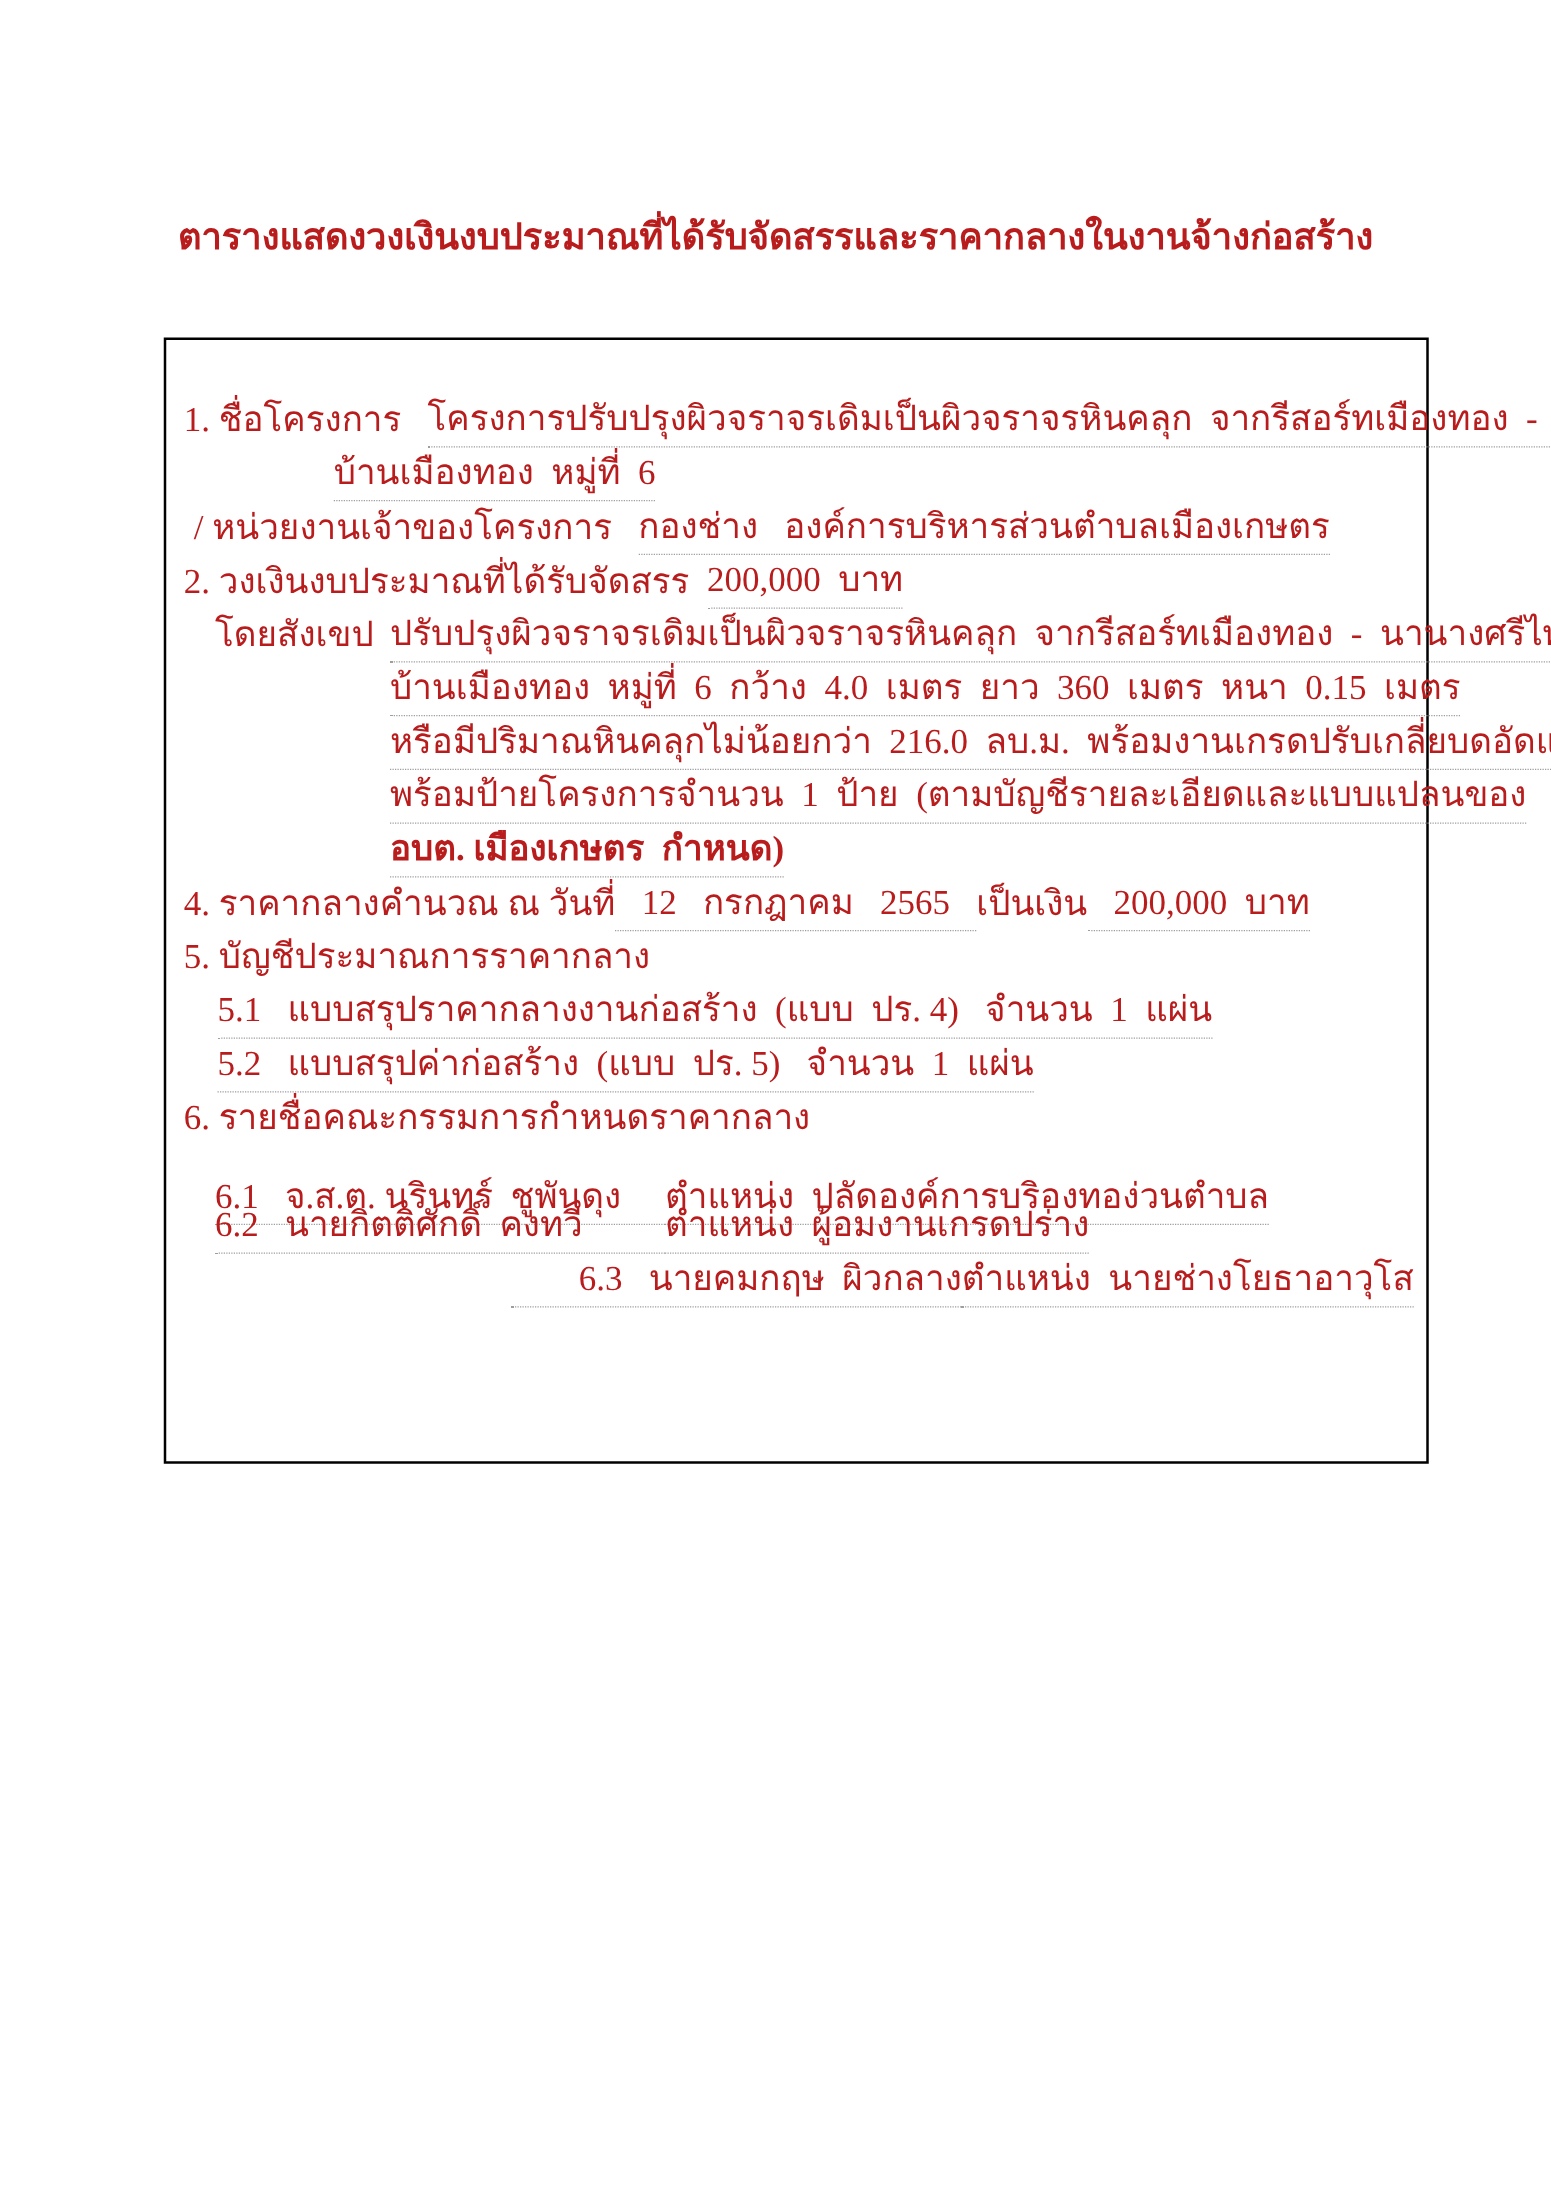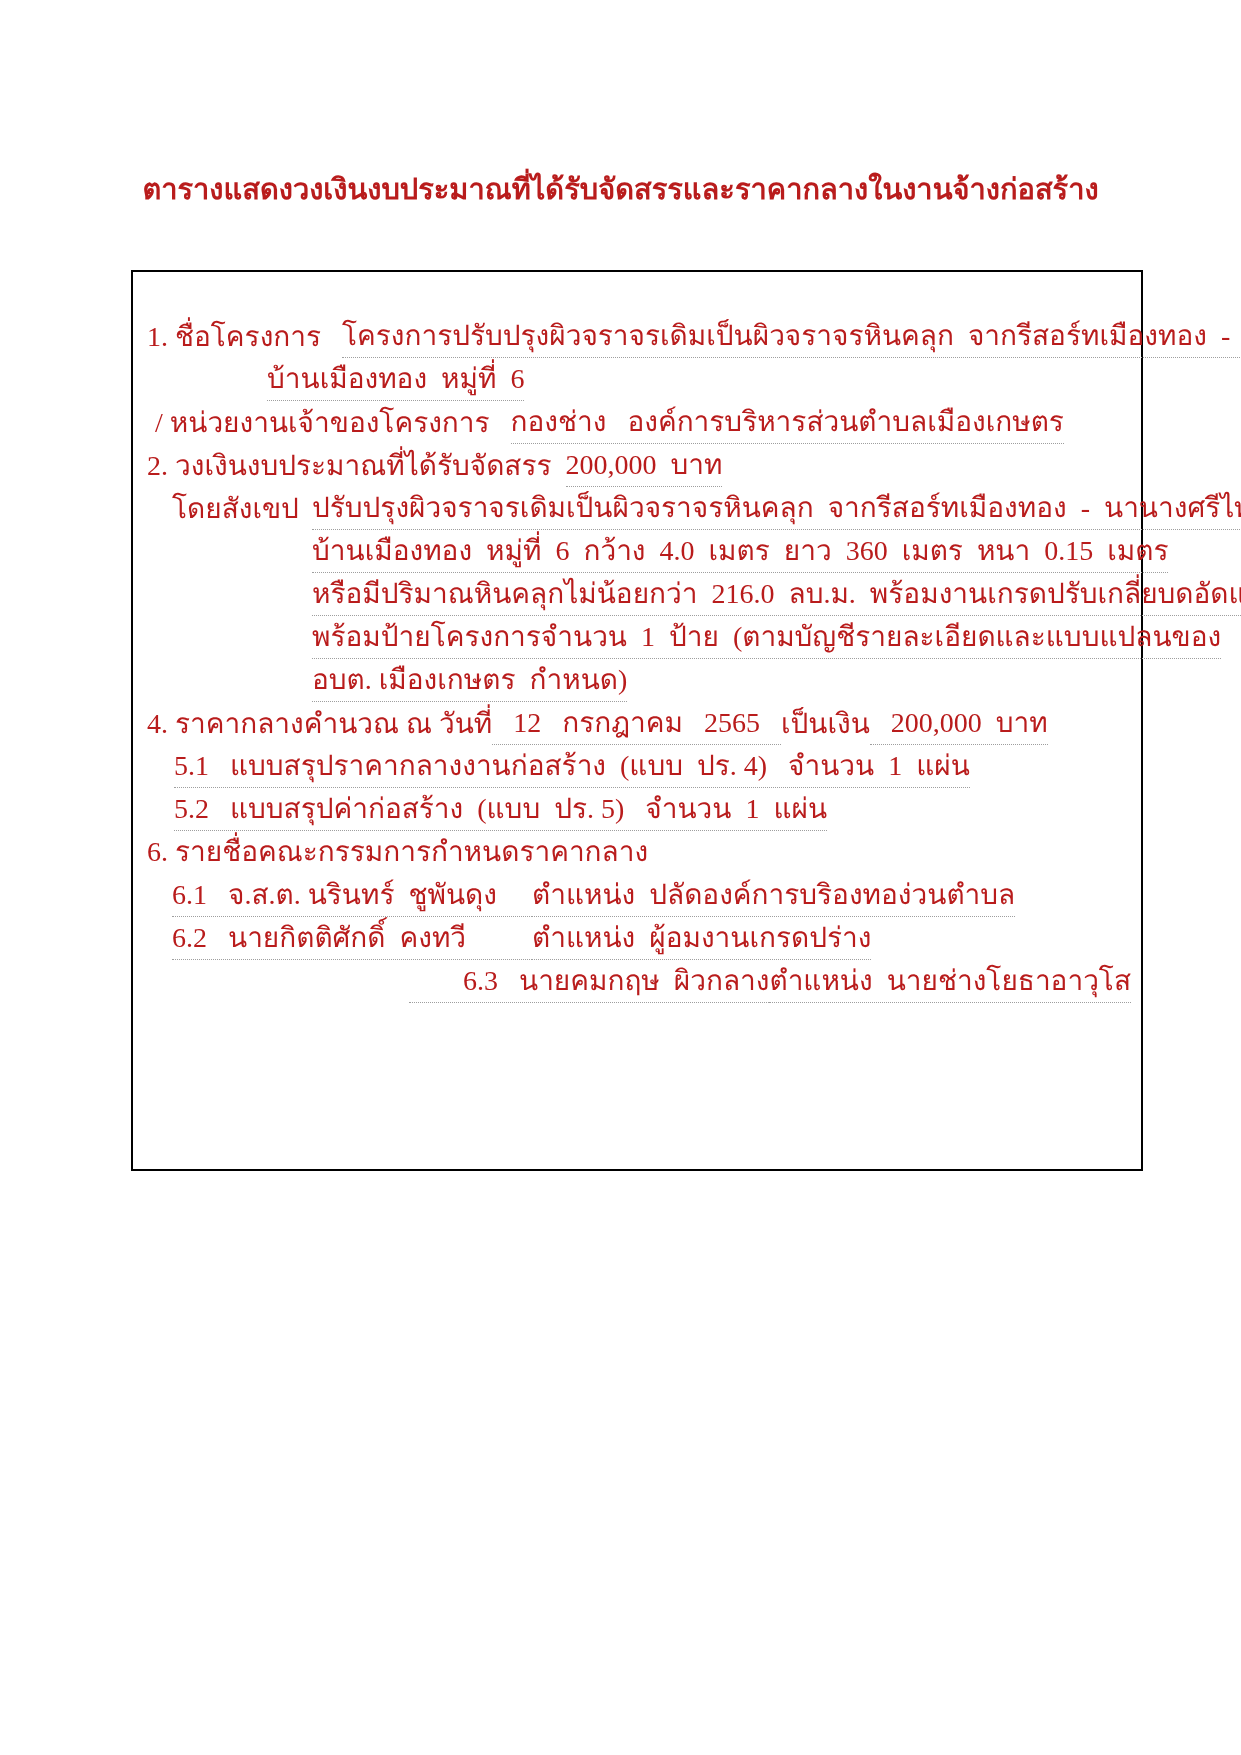--- a/index.html
+++ b/index.html
@@ -51,22 +51,23 @@
 
   <div class="content-box">
       <div class="line"><span class="seg">1. ชื่อโครงการ   </span><span class="seg dotted">โครงการปรับปรุงผิวจราจรเดิมเป็นผิวจราจรหินคลุก  จากรีสอร์ทเมืองทอง  -  นานางศรีไพร</span></div>
       <div class="line" style="padding-left: 120px;"><span class="seg dotted">บ้านเมืองทอง  หมู่ที่  6</span></div>
       <div class="line" style="padding-left: 8px;"><span class="seg">/ หน่วยงานเจ้าของโครงการ   </span><span class="seg dotted">กองช่าง   องค์การบริหารส่วนตำบลเมืองเกษตร</span></div>
       <div class="line"><span class="seg">2. วงเงินงบประมาณที่ได้รับจัดสรร  </span><span class="seg dotted">200,000  บาท</span></div>
       <div class="line" style="padding-left: 25px;"><span class="seg" style="min-width: 140px;">โดยสังเขป</span><span class="seg dotted">ปรับปรุงผิวจราจรเดิมเป็นผิวจราจรหินคลุก  จากรีสอร์ทเมืองทอง  -  นานางศรีไพร</span></div>
       <div class="line" style="padding-left: 165px;"><span class="seg dotted">บ้านเมืองทอง  หมู่ที่  6  กว้าง  4.0  เมตร  ยาว  360  เมตร  หนา  0.15  เมตร</span></div>
       <div class="line" style="padding-left: 165px;"><span class="seg dotted">หรือมีปริมาณหินคลุกไม่น้อยกว่า  216.0  ลบ.ม.  พร้อมงานเกรดปรับเกลี่ยบดอัดแน่น</span></div>
       <div class="line" style="padding-left: 165px;"><span class="seg dotted">พร้อมป้ายโครงการจำนวน  1  ป้าย  (ตามบัญชีรายละเอียดและแบบแปลนของ</span></div>
-      <div class="line" style="padding-left: 165px;"><span class="seg dotted">อบต. เมืองเกษตร  กำหนด)</span></div>
+      <div class="line" style="padding-left: 165px; font-weight: bold;"><span class="seg dotted">อบต. เมืองเกษตร  กำหนด)</span></div>
       <div class="line"><span class="seg">4. ราคากลางคำนวณ ณ วันที่</span><span class="seg dotted">   12   กรกฎาคม   2565   </span><span class="seg">เป็นเงิน</span><span class="seg dotted">   200,000  บาท</span></div>
+      <div class="line"><span class="seg">5. บัญชีประมาณการราคากลาง</span></div>
       <div class="line" style="padding-left: 27px;"><span class="seg dotted">5.1   แบบสรุปราคากลางงานก่อสร้าง  (แบบ  ปร. 4)   จำนวน  1  แผ่น</span></div>
       <div class="line" style="padding-left: 27px;"><span class="seg dotted">5.2   แบบสรุปค่าก่อสร้าง  (แบบ  ปร. 5)   จำนวน  1  แผ่น</span></div>
       <div class="line"><span class="seg">6. รายชื่อคณะกรรมการกำหนดราคากลาง</span></div>
-      <div class="line" style="padding-left: 25px;"><span class="seg dotted" style="min-width: 360px;">6.1   จ.ส.ต. นรินทร์  ชูพันดุง</span><span class="seg dotted">ตำแหน่ง  ปลัดองค์การบริองทอง่วนตำบล</span></div>
+      <div class="line" style="padding-left: 25px;"><span class="seg dotted" style="min-width: 360px; margin-top: 20px;">6.1   จ.ส.ต. นรินทร์  ชูพันดุง</span><span class="seg dotted">ตำแหน่ง  ปลัดองค์การบริองทอง่วนตำบล</span></div>
       <div class="line" style="padding-left: 25px;"><span class="seg dotted" style="min-width: 360px;">6.2   นายกิตติศักดิ์  คงทวี</span><span class="seg dotted">ตำแหน่ง  ผู้อมงานเกรดปร่าง</span></div>
       <div class="line" style="padding-left: 25px; text-align: right;"><span class="seg dotted" style="min-width: 360px;">6.3   นายคมกฤษ  ผิวกลาง</span><span class="seg dotted">ตำแหน่ง  นายช่างโยธาอาวุโส</span></div>
     </div>
 </div>
 
 </body></html>

